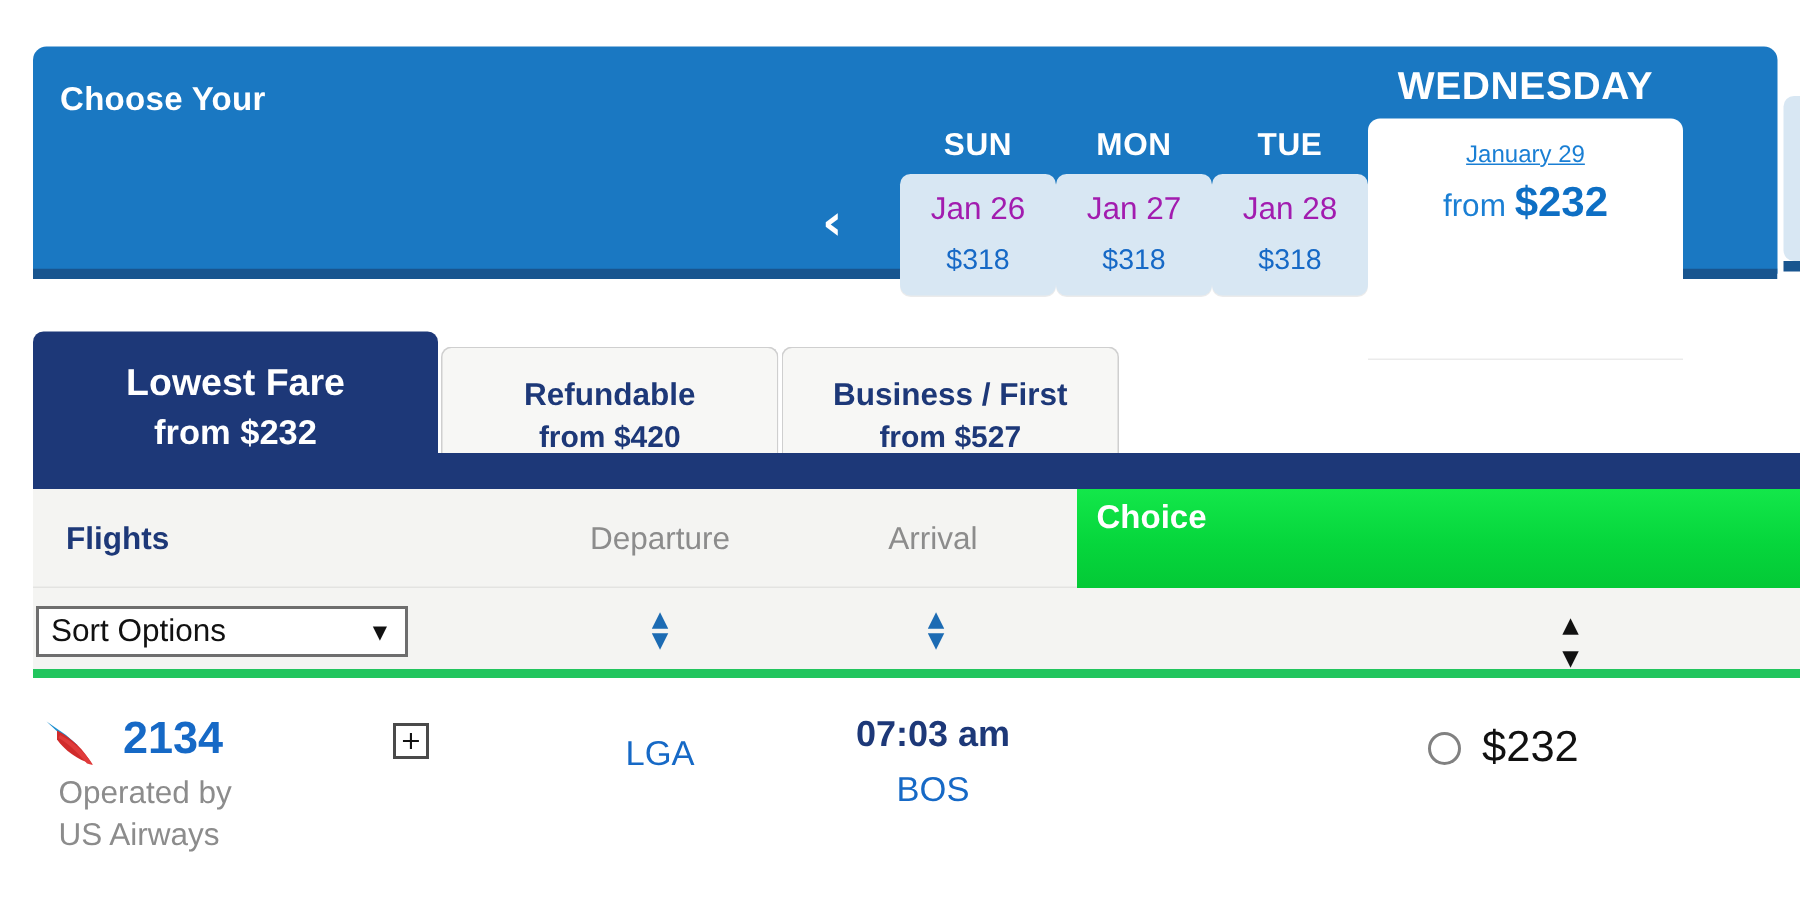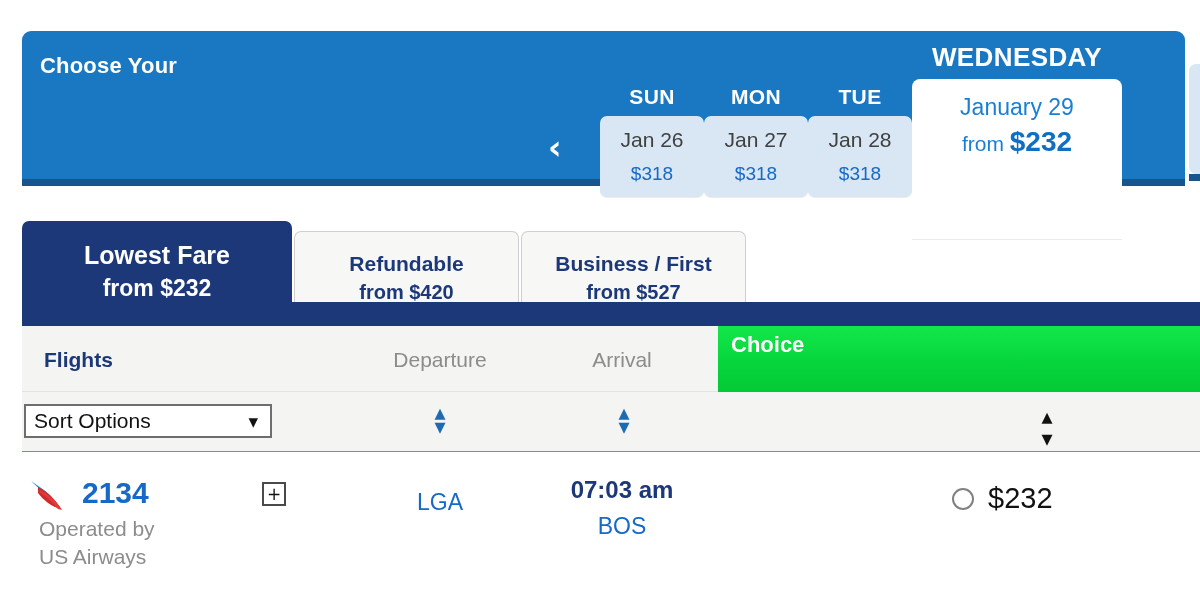--- a/index.html
+++ b/index.html
@@ -54,27 +54,27 @@
     color: #ffffff; font-size: 21px; font-weight: bold;
     letter-spacing: .4px; line-height: 1; margin-bottom: 9px;
     white-space: nowrap;
   }
   .dow.big { font-size: 26px; }
   .day-card {
     background: #d8e7f3; border-radius: 7px;
     padding: 13px 6px 14px; cursor: pointer;
     box-shadow: 0 1px 0 rgba(0,0,0,.08);
   }
-  .day-card .dt { color:#404040; font-size: 21px; line-height:1; }
+  .day-card .dt { color:#a21caf; font-size: 21px; line-height:1; }
   .day-card .pr { color:#1669c6; font-size: 19px; line-height:1; margin-top: 14px; }
   .day-card.active {
     background:#ffffff; border-radius: 8px 8px 0 0;
     height: 160px; padding: 17px 8px 0;
   }
-  .day-card.active .dt { font-size: 23px; color:#1a7fd4; }
+  .day-card.active .dt { font-size: 16px; color:#1a7fd4;text-decoration:underline; }
   .day-card.active .pr { font-size: 21px; color:#1a7fd4; margin-top: 9px; }
   .day-card.active .pr b { font-size: 28px; color:#0e6fc4; }
 
   .edge-tab {
     position: absolute; left: 1189px; top: 64px; z-index: 6;
     width: 40px; height: 110px;
     background:#d8e7f3; border-radius: 7px;
   }
   .edge-tab-underline {
     position:absolute; left:1189px; top:174px; z-index:6;
@@ -138,21 +138,21 @@
   }
   .choice-col .lbl {
     position:absolute; left: 13px; top: 6px;
     color:#ffffff; font-size: 22px; font-weight: bold;
   }
 
   
   .sort-row {
     position: absolute; left: 22px; top: 392px;
     width: 1178px; height: 60px;
-    background: #f4f4f2; border-bottom: 1px solid #22c55e;
+    background: #f4f4f2; border-bottom: 6px solid #22c55e;
   }
   .sort-select {
     position: absolute; left: 2px; top: 12px;
     width: 248px; height: 34px;
     background:#ffffff; border: 2px solid #6e6e6e;
     display:flex; align-items:center; cursor:pointer;
   }
   .sort-select .txt { color:#111111; font-size: 21px; padding-left: 8px; }
   .sort-select .chev {
     margin-left:auto; margin-right: 12px;

